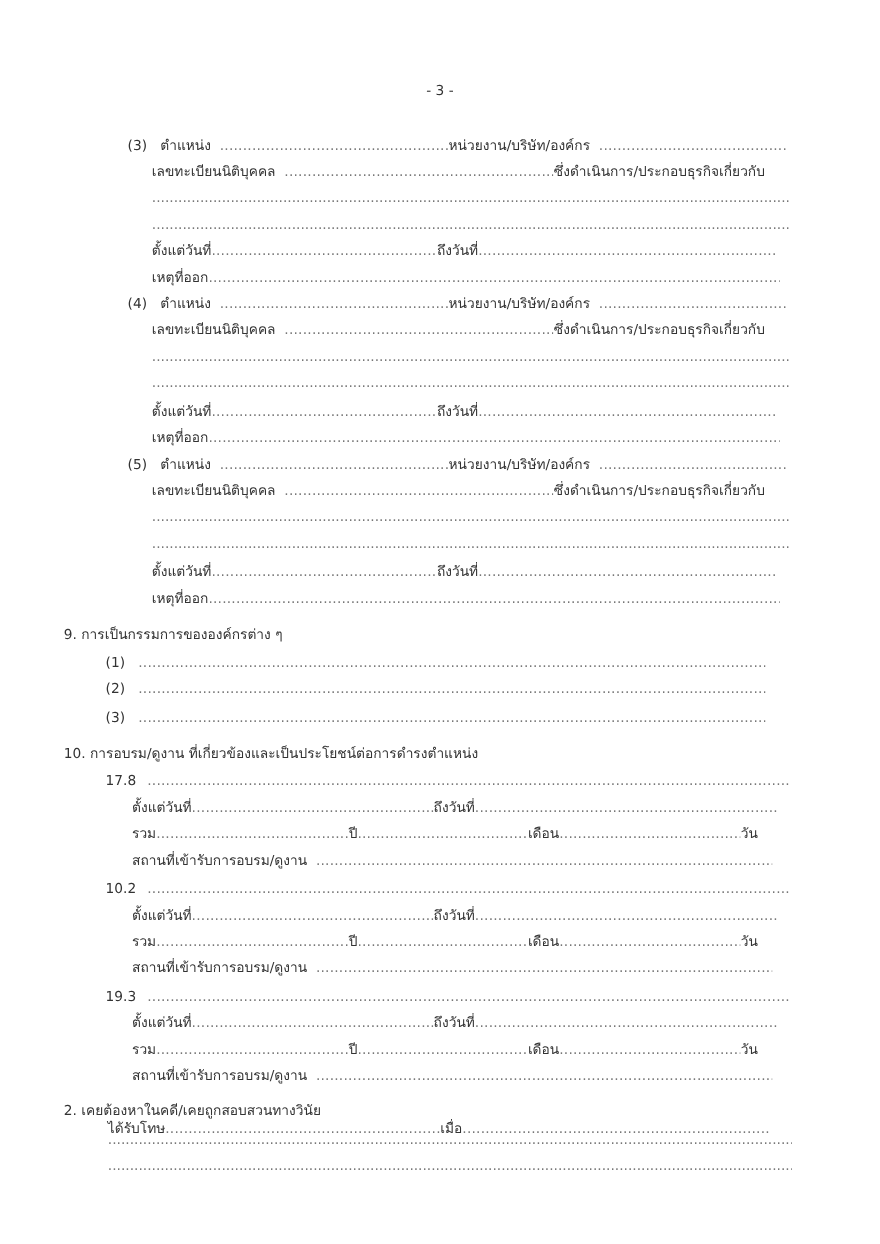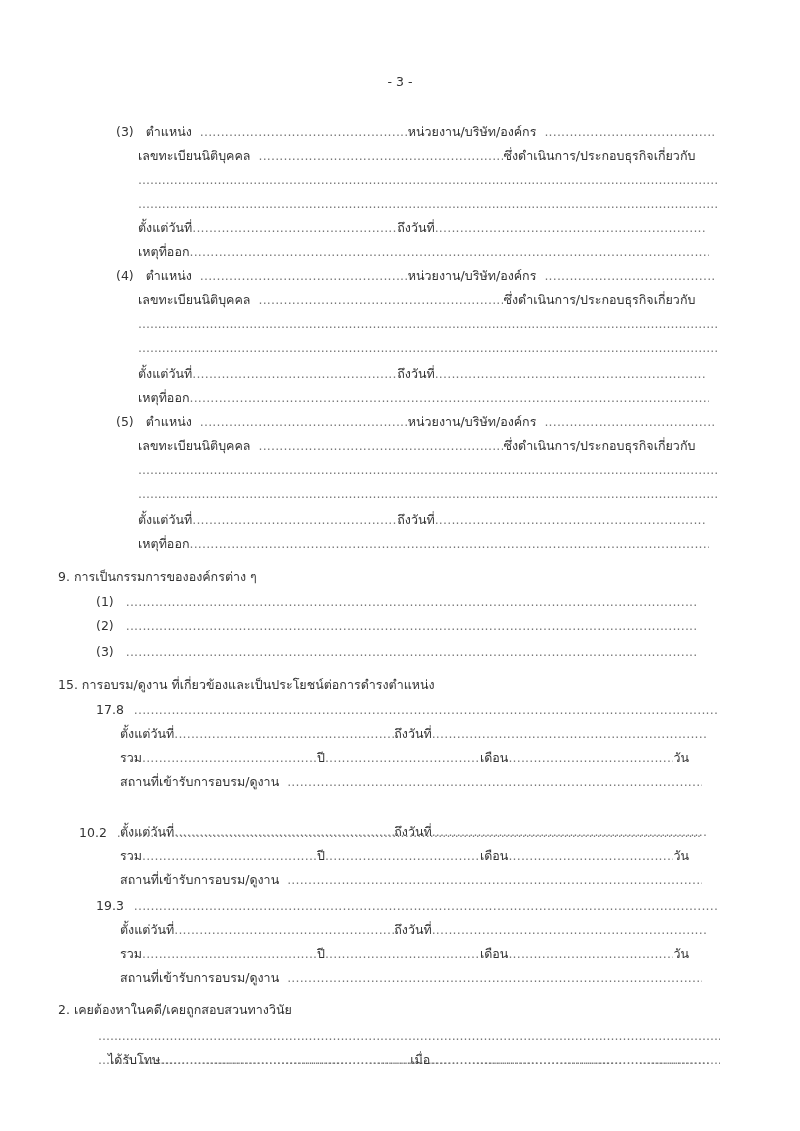--- a/index.html
+++ b/index.html
@@ -90,41 +90,41 @@
     <span class="lbl">(2)</span>
     <span class="dots" style="width:570px;margin-left:8px"></span>
   </div>
   <div class="ln" style="top:644px;left:96px;">
     <span class="lbl">(3)</span>
     <span class="dots" style="width:570px;margin-left:8px"></span>
   </div>
 </div>
 
 <div>
-  <div class="ln" style="top:677px;left:58px;">15. การอบรม/ดูงาน ที่เกี่ยวข้องและเป็นประโยชน์ต่อการดำรงตำแหน่ง</div>
+  <div class="ln" style="top:677px;left:58px;">10. การอบรม/ดูงาน ที่เกี่ยวข้องและเป็นประโยชน์ต่อการดำรงตำแหน่ง</div>
 
   <div>
     <div class="ln" style="top:702px;left:96px;">
       <span class="lbl">17.8</span>
       <span class="dots" style="width:585px;margin-left:6px"></span>
     </div>
     <div class="ln" style="top:726px;left:120px;">
       <span class="lbl">ตั้งแต่วันที่</span><span class="dots" style="width:220px"></span><span class="lbl">ถึงวันที่</span><span class="dots" style="width:275px"></span>
     </div>
     <div class="ln" style="top:750px;left:120px;">
       <span class="lbl">รวม</span><span class="dots" style="width:175px"></span><span class="lbl">ปี</span><span class="dots" style="width:155px"></span><span class="lbl">เดือน</span><span class="dots" style="width:165px"></span><span class="lbl">วัน</span>
     </div>
     <div class="ln" style="top:774px;left:120px;">
       <span class="lbl">สถานที่เข้ารับการอบรม/ดูงาน</span>
       <span class="dots" style="width:415px;margin-left:4px"></span>
     </div>
   </div>
 
   <div>
-    <div class="ln" style="top:800px;left:79px;margin-top:25px;">
+    <div class="ln" style="top:800px;left:96px;">
       <span class="lbl">10.2</span>
       <span class="dots" style="width:585px;margin-left:6px"></span>
     </div>
     <div class="ln" style="top:824px;left:120px;">
       <span class="lbl">ตั้งแต่วันที่</span><span class="dots" style="width:220px"></span><span class="lbl">ถึงวันที่</span><span class="dots" style="width:275px"></span>
     </div>
     <div class="ln" style="top:848px;left:120px;">
       <span class="lbl">รวม</span><span class="dots" style="width:175px"></span><span class="lbl">ปี</span><span class="dots" style="width:155px"></span><span class="lbl">เดือน</span><span class="dots" style="width:165px"></span><span class="lbl">วัน</span>
     </div>
     <div class="ln" style="top:872px;left:120px;">
@@ -148,16 +148,16 @@
       <span class="lbl">สถานที่เข้ารับการอบรม/ดูงาน</span>
       <span class="dots" style="width:415px;margin-left:4px"></span>
     </div>
   </div>
 </div>
 
 <div>
   <div class="ln" style="top:1002px;left:58px;">2. เคยต้องหาในคดี/เคยถูกสอบสวนทางวินัย</div>
   <div class="full" style="top:1028px;left:98px;width:622px"></div>
   <div class="full" style="top:1052px;left:98px;width:622px"></div>
-  <div class="ln" style="top:1052px;left:98px;margin-left:10px;">
+  <div class="ln" style="top:1018px;left:98px;">
     <span class="lbl">ได้รับโทษ</span><span class="dots" style="width:250px"></span><span class="lbl">เมื่อ</span><span class="dots" style="width:280px"></span>
   </div>
 </div>
 
 </body></html>

